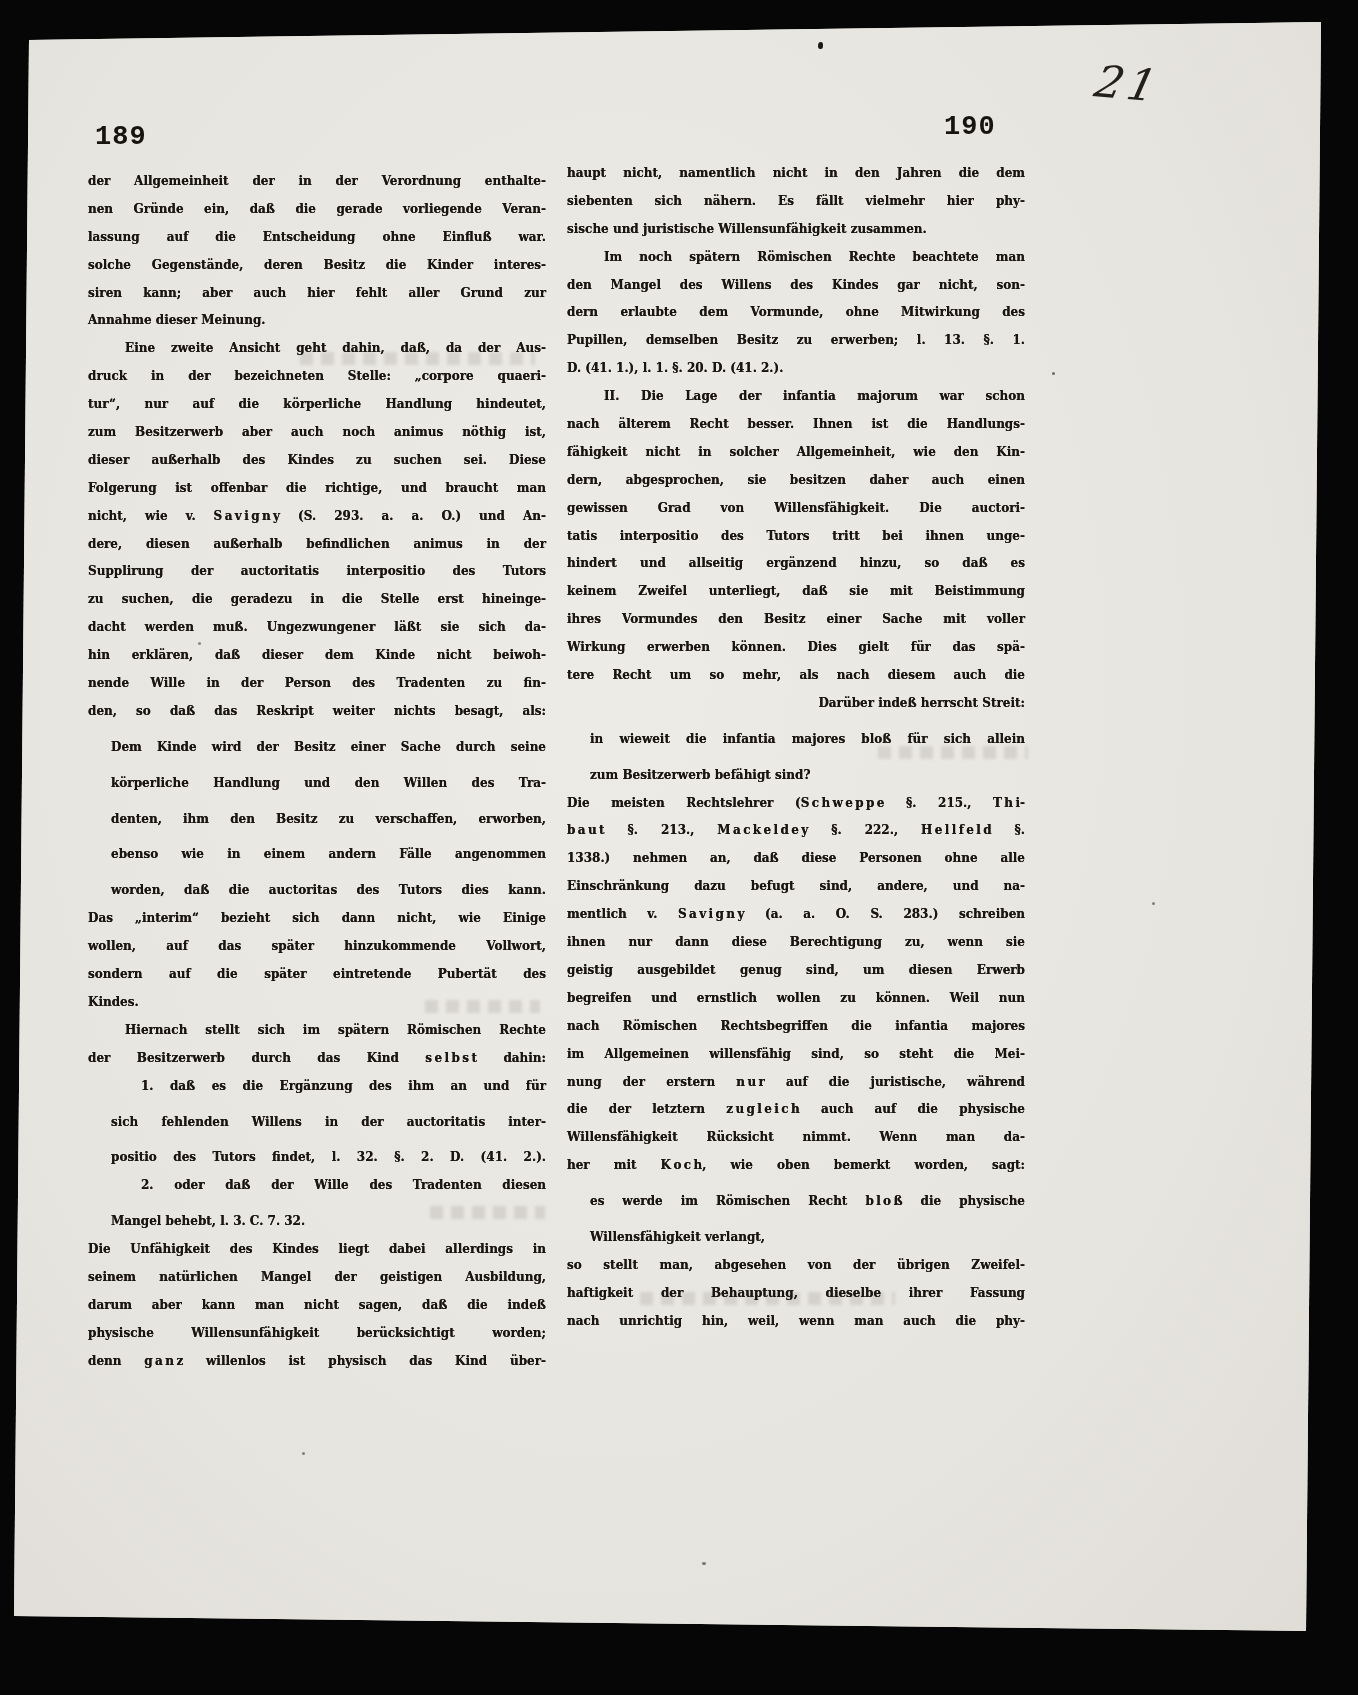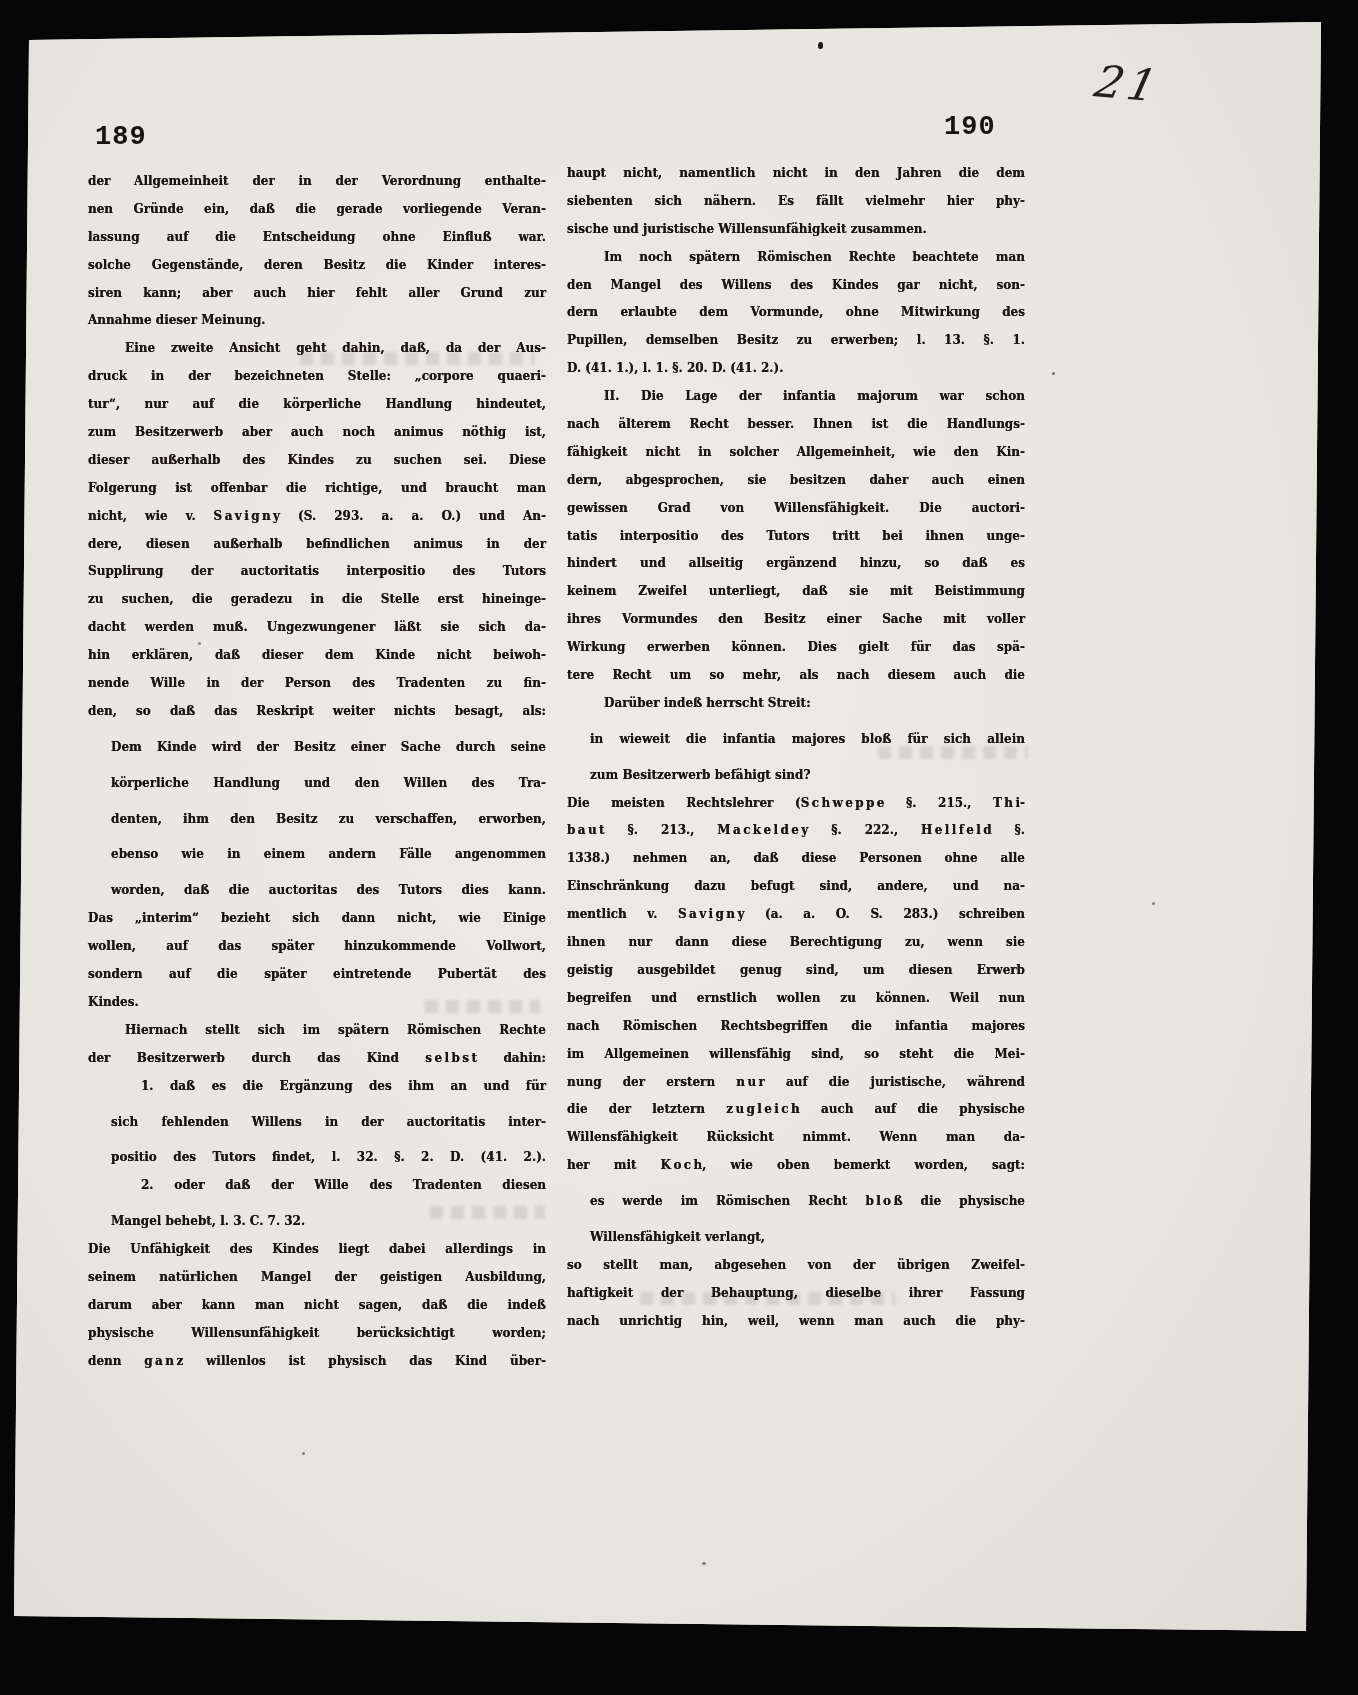--- a/index.html
+++ b/index.html
@@ -12,21 +12,21 @@
   .pn-left{left:95px;top:122px;}
   .pn-right{left:944px;top:112px;}
   .handwritten{position:absolute;left:1096px;top:58px;font-size:44px;font-style:italic;
                color:#23201c;transform:rotate(5deg) skewX(-8deg);letter-spacing:4px;}
   .col{position:absolute;width:458px;color:#1a1511;font-size:12px;font-weight:bold;
        text-shadow:0 0 .5px rgba(25,18,10,.85);}
   .col-left{left:88px;top:168px;}
   .col-right{left:567px;top:160px;}
   .line{height:27.9px;line-height:27.9px;white-space:normal;overflow:visible;}
   .line.j{text-align:justify;text-align-last:justify;}
-  .line.i1{padding-left:37px;}
+  .line.i1{padding-left:37px;text-align:right;}
   .line.i2{padding-left:23px;margin-top:8px;}
   .line.i3{padding-left:53px;}
   .ghost{position:absolute;height:13px;opacity:.16;filter:blur(1.6px);
          background:repeating-linear-gradient(90deg,#6f6a60 0 13px,transparent 13px 21px);}
   .speck{position:absolute;background:#1c1914;border-radius:50%;}
 </style>
 </head>
 <body>
 
 <div class="canvas">

